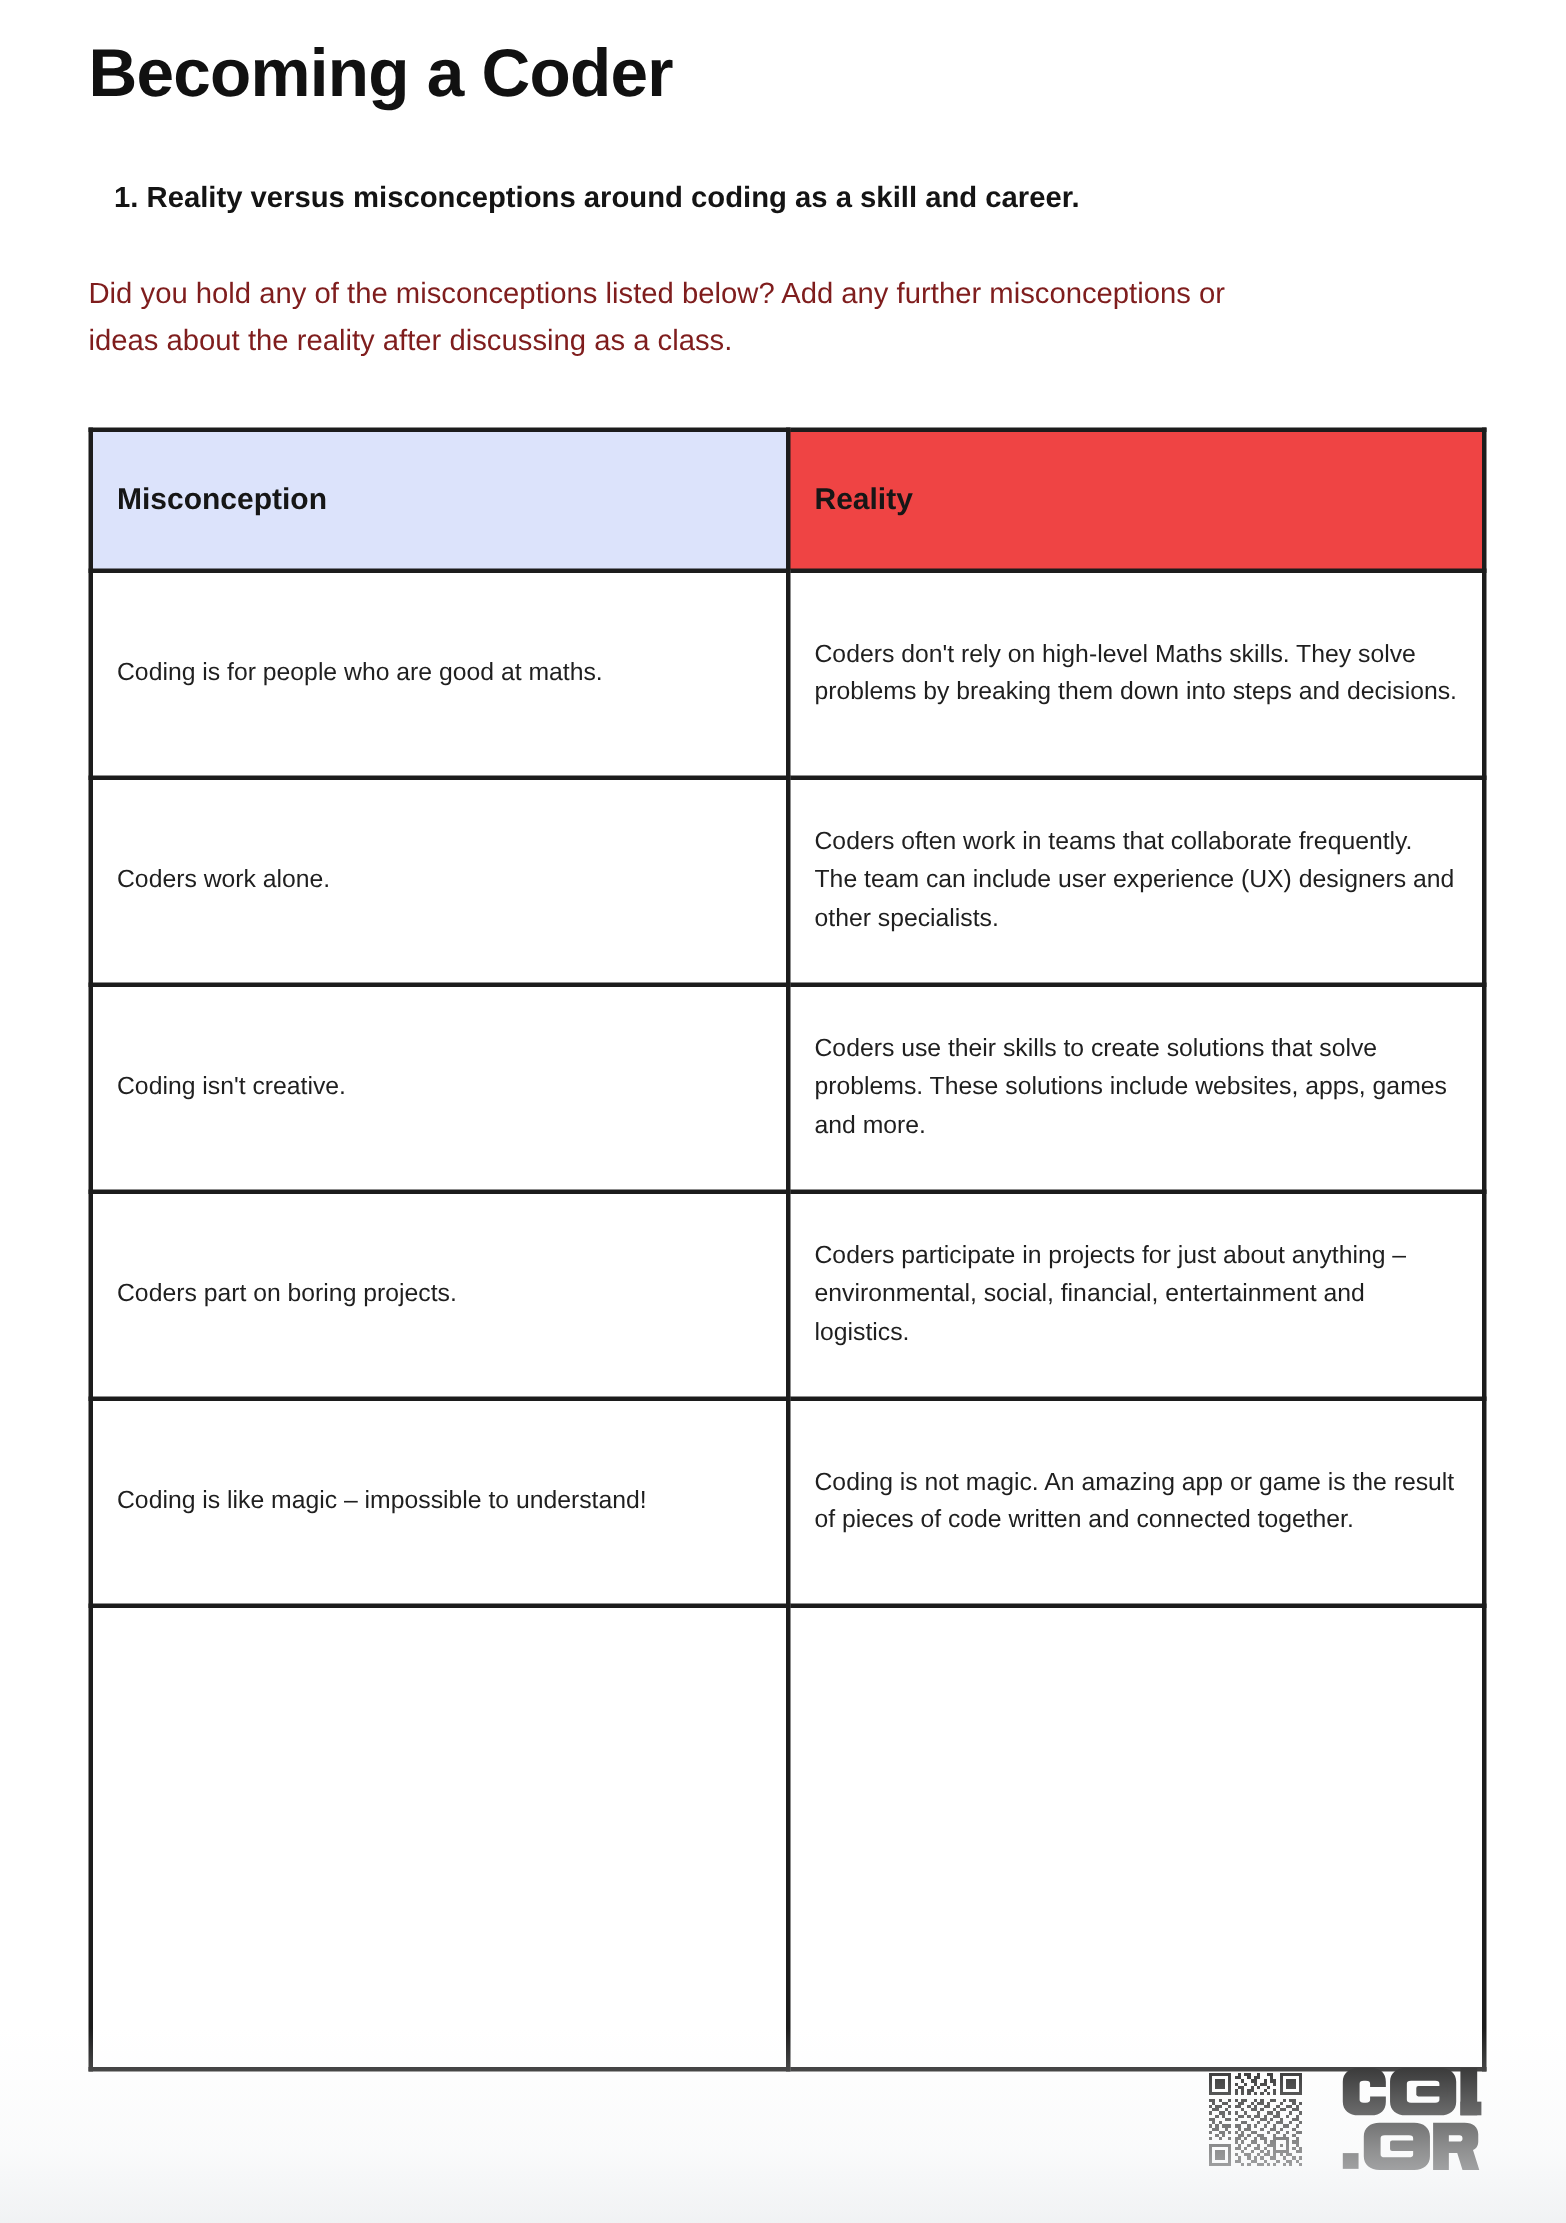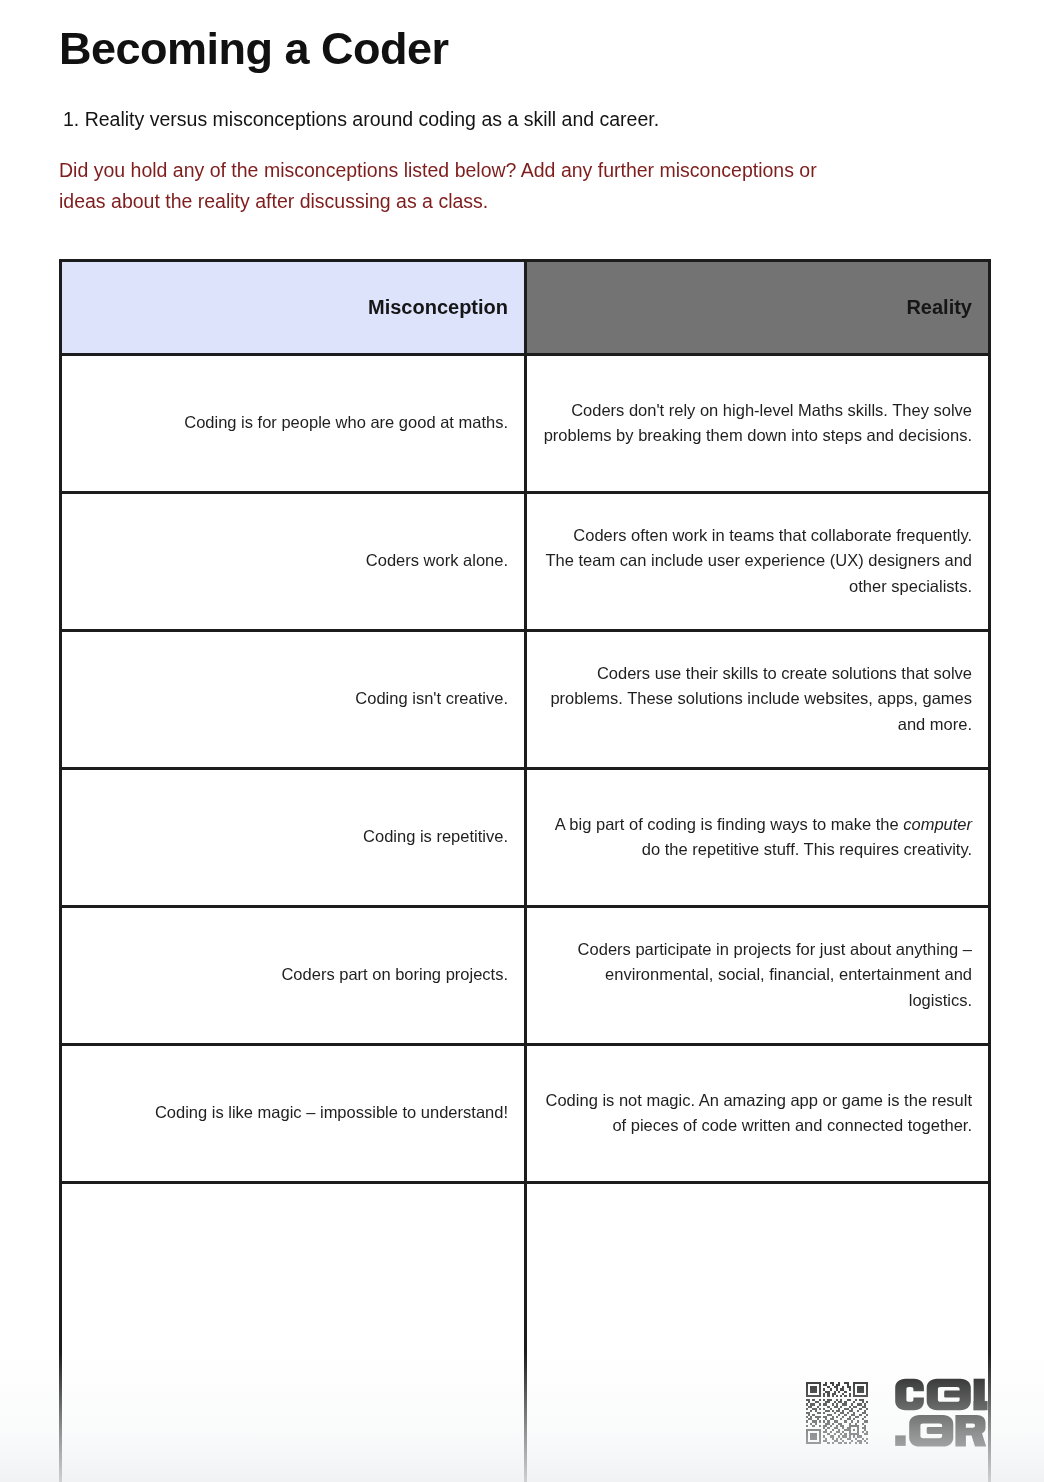--- a/index.html
+++ b/index.html
@@ -47,24 +47,24 @@
     margin: 0;
     padding-top: 24px;
     font-size: 45px;
     font-weight: bold;
     letter-spacing: -0.5px;
     line-height: 1.12;
     color: #111111;
   }
 
   .section-heading {
-    margin: 4px;
+    margin: 17px;
     padding-top: 28px;
     font-size: 19.5px;
-    font-weight: normal;
+    font-weight: bold;
     line-height: 1.35;
     color: #141414;
   }
 
   .intro {
     margin: 0;
     padding-top: 18px;
     font-size: 19.5px;
     font-weight: normal;
     line-height: 1.62;
@@ -78,34 +78,34 @@
     width: 929px;
     table-layout: fixed;
     background: #ffffff;
   }
 
   table.misconception-table th,
   table.misconception-table td {
     border: 3px solid #1c1c1c;
     padding: 10px 16px;
     vertical-align: middle;
-    text-align: right;
+    text-align: left;
   }
 
   table.misconception-table col.col-misconception { width: 465px; }
   table.misconception-table col.col-reality { width: 464px; }
 
   th.head-cell {
     height: 71px;
     font-size: 20px;
     font-weight: bold;
     color: #161616;
   }
   th.head-misconception { background: #dce3fb; }
-  th.head-reality { background: #737373; }
+  th.head-reality { background: #ef4444; }
 
   td.cell {
     font-size: 16.5px;
     line-height: 1.56;
     color: #1f1f1f;
     height: 115px;
   }
 
   td.cell-misconception { padding-left: 20px; padding-right: 20px; margin-top: 32px; }
   td.cell-reality { padding-left: 22px; padding-right: 22px; margin-top: 48px; }
@@ -188,28 +188,20 @@
 
         <tr>
           <td class="cell cell-misconception">
             <span class="cell-text">Coding isn't creative.</span>
           </td>
           <td class="cell cell-reality">
             <span class="cell-text">Coders use their skills to create solutions that solve problems. These solutions include websites, apps, games and more.</span>
           </td>
         </tr>
 
-        <tr>
-          <td class="cell cell-misconception">
-            <span class="cell-text">Coding is repetitive.</span>
-          </td>
-          <td class="cell cell-reality">
-            <span class="cell-text"><span>A big part of coding is finding ways to make the </span><em>computer</em><span> do the repetitive stuff. This requires creativity.</span></span>
-          </td>
-        </tr>
 
         <tr>
           <td class="cell cell-misconception">
             <span class="cell-text">Coders part on boring projects.</span>
           </td>
           <td class="cell cell-reality">
             <span class="cell-text">Coders participate in projects for just about anything – environmental, social, financial, entertainment and logistics.</span>
           </td>
         </tr>
 

